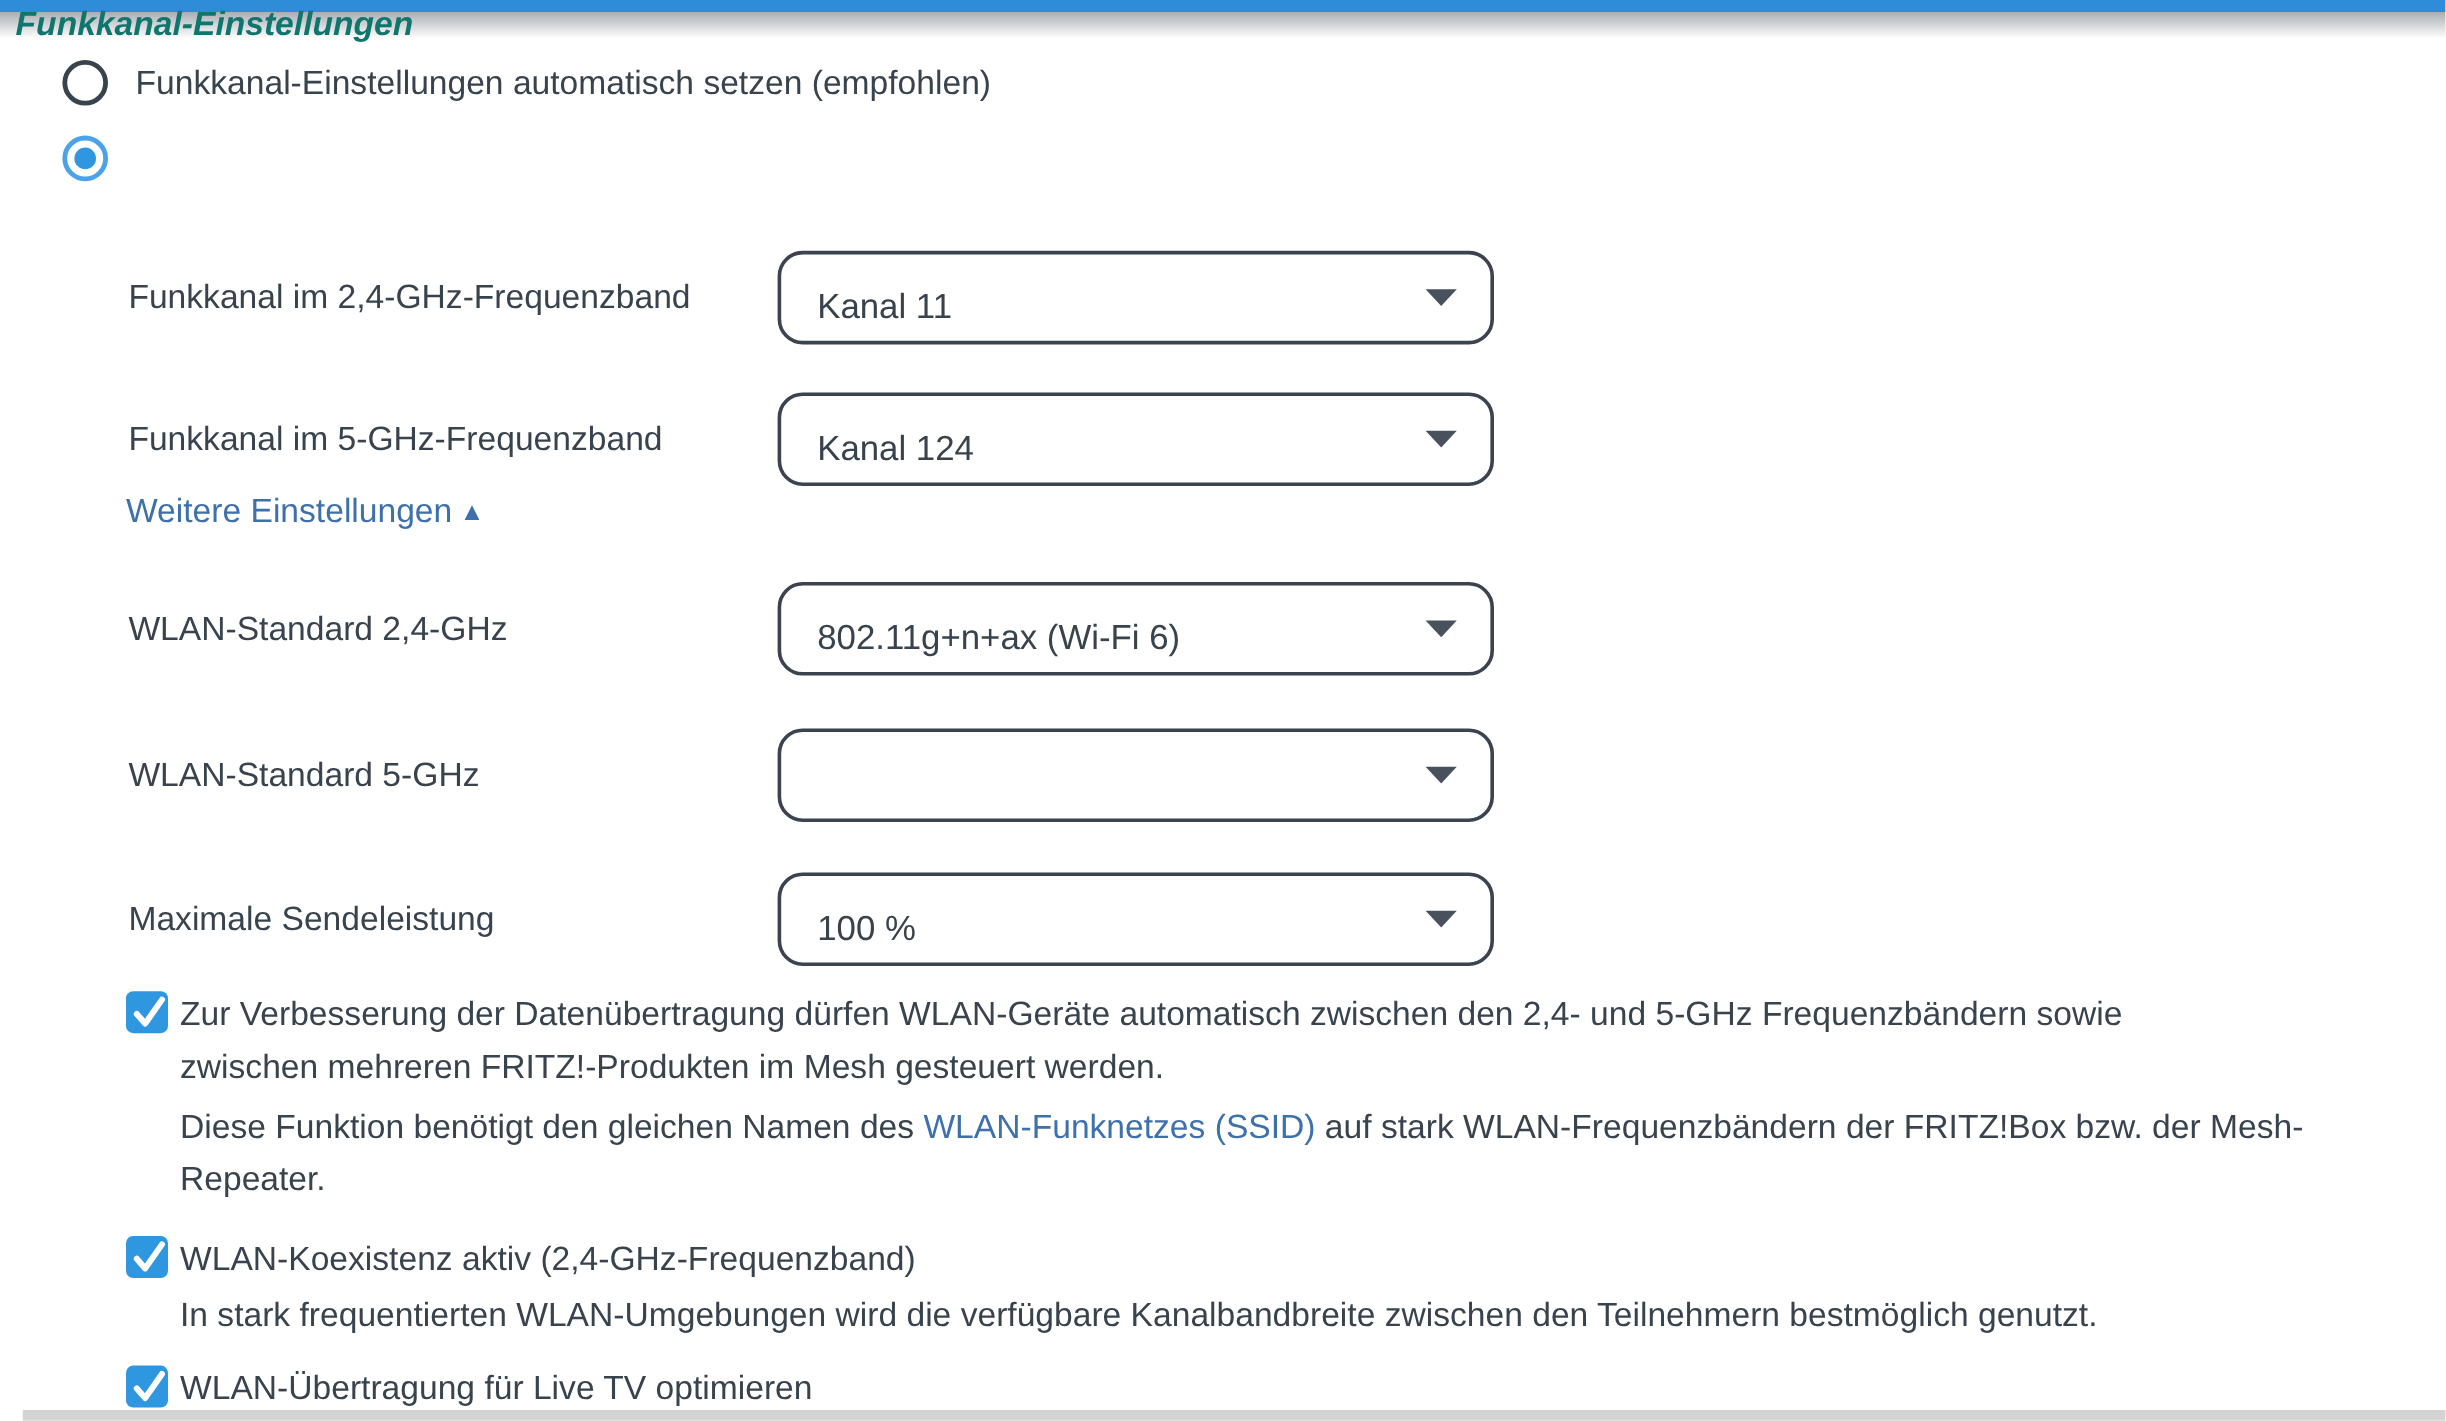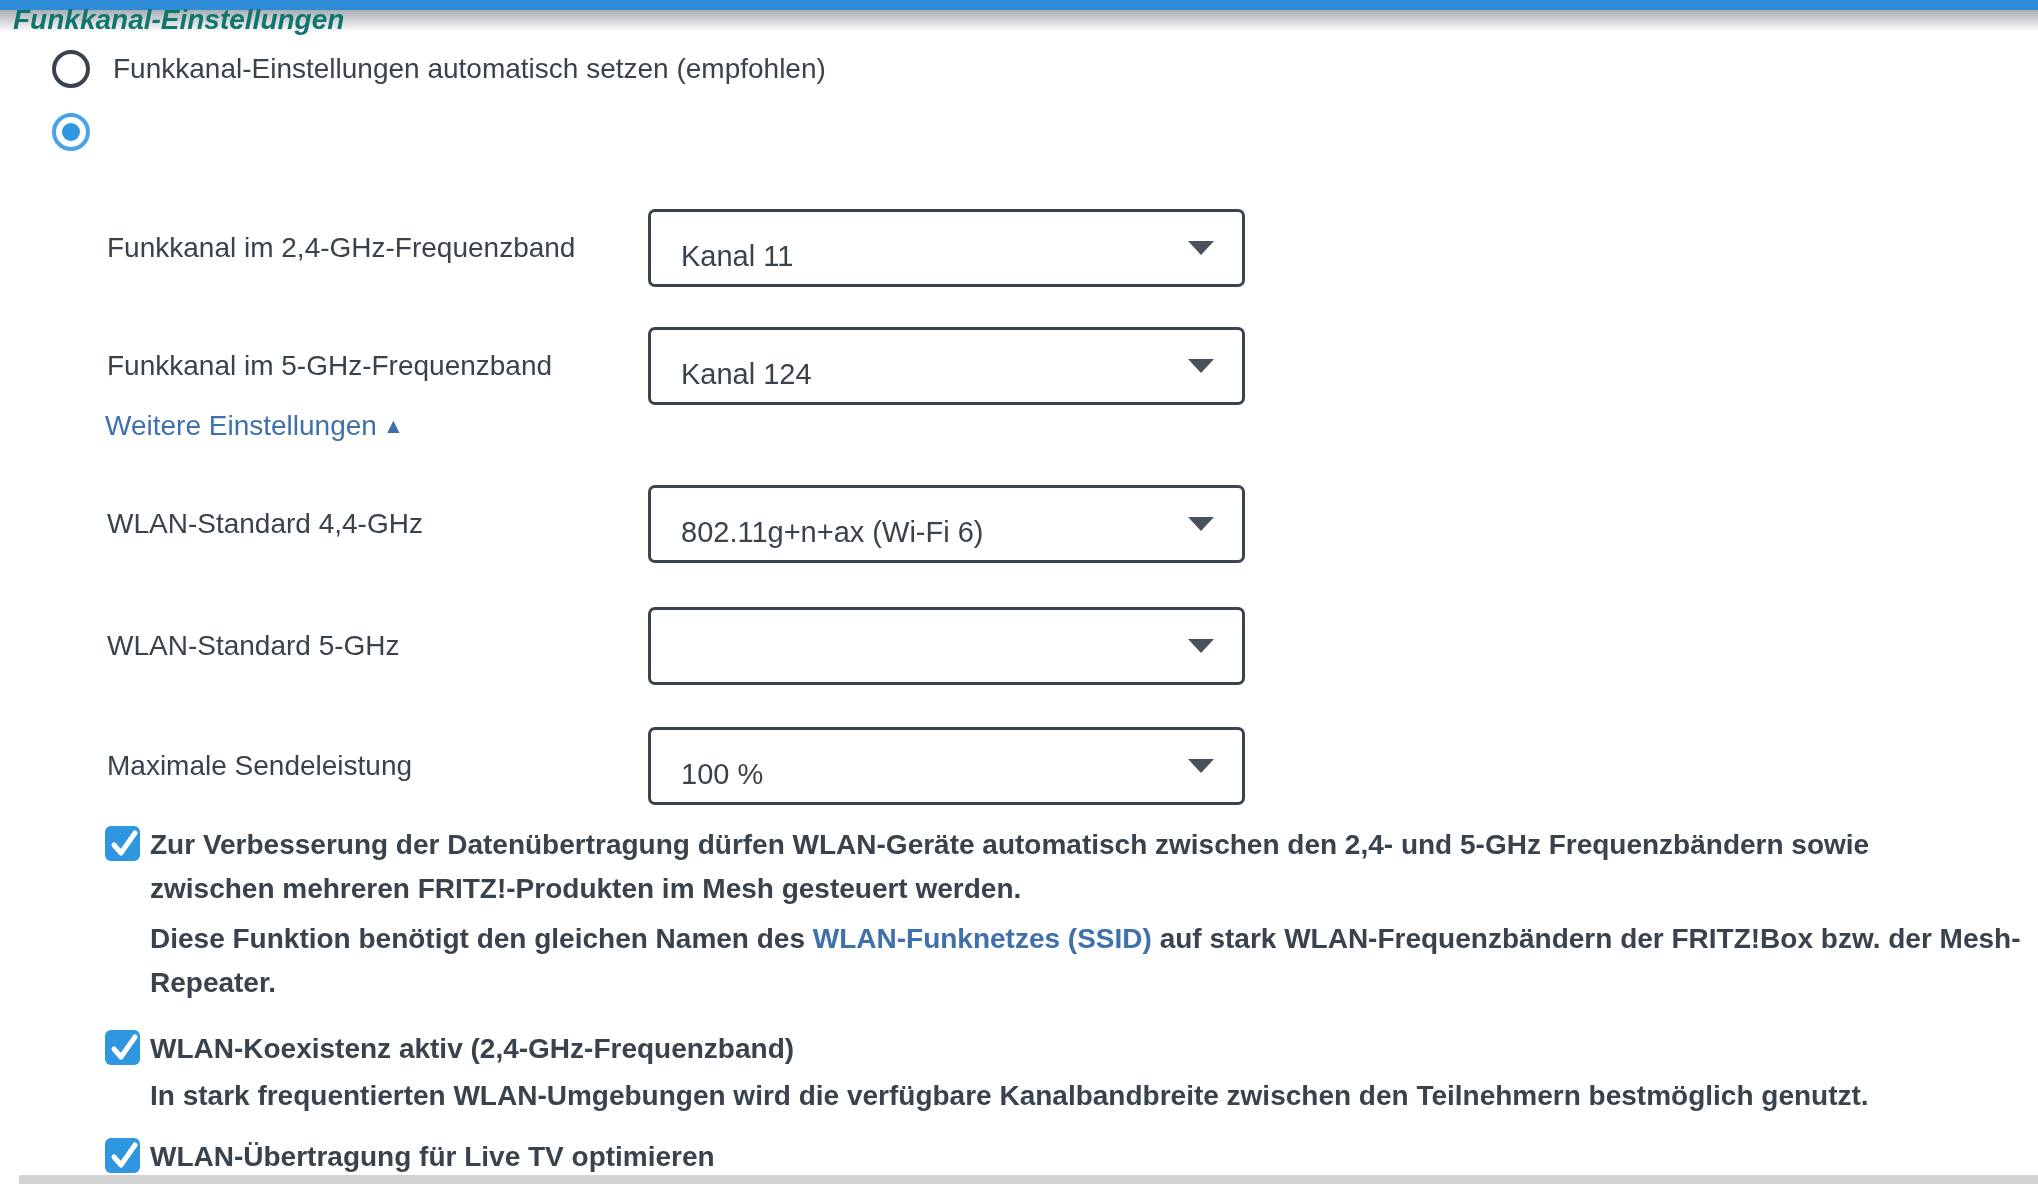--- a/index.html
+++ b/index.html
@@ -27,37 +27,37 @@
   .radio{width:38px;height:38px;border:4px solid var(--text);border-radius:50%;
     display:flex;align-items:center;justify-content:center;background:#fff;flex:0 0 auto;}
   .radio .dot{width:18px;height:18px;border-radius:50%;background:var(--accent);display:none;}
   .radio.on{border-color:#4aa3e8;}
   .radio.on .dot{display:block;}
   .radio-label{font-size:28px;white-space:nowrap;}
 
   
   .field-label{position:absolute;left:107px;font-size:28px;line-height:36px;white-space:nowrap;}
   .select{position:absolute;left:648px;width:597px;height:78px;
-    border:3px solid var(--border);border-radius:7px;background:#fff;
+    border:3px solid var(--border);border-radius:21px;background:#fff;
     display:flex;align-items:center;padding:16px 60px 0 30px;cursor:pointer;}
   .select-value{font-size:29px;white-space:nowrap;}
   .select-arrow{position:absolute;right:28px;top:50%;transform:translateY(-50%);
     width:0;height:0;border-left:13px solid transparent;border-right:13px solid transparent;
     border-top:14px solid #49525c;}
 
   .more-link{position:absolute;left:105px;top:408px;font-size:28px;line-height:36px;
     color:var(--link);text-decoration:none;cursor:pointer;white-space:nowrap;}
   .more-link .up-arrow{font-size:21px;position:relative;top:-2px;margin-left:6px;}
 
   
   .checkbox{position:absolute;left:105px;width:35px;height:35px;border-radius:6px;
     background:var(--accent);display:flex;align-items:center;justify-content:center;cursor:pointer;}
   .checkbox svg{display:none;overflow:visible;}
   .checkbox.on svg{display:block;}
-  .txt{position:absolute;left:150px;font-size:28px;line-height:36px;white-space:nowrap;font-weight:bold;}
+  .txt{position:absolute;left:150px;font-size:28px;line-height:36px;white-space:nowrap;}
   .txt .inline-link{color:var(--link);cursor:pointer;}
   .cb-label{cursor:pointer;}
 
   .bottom-bar{position:absolute;left:19px;top:1175px;width:2019px;height:9px;background:#d3d3d3;}
 </style>
 </head>
 <body>
 
 <div class="topbar"></div>
 <div class="header-gradient"></div>
@@ -82,21 +82,21 @@
 <div class="field-label" style="top:348px">Funkkanal im 5-GHz-Frequenzband</div>
 <div class="select" style="top:327px" role="combobox">
   <span class="select-value">Kanal 124</span>
   <span class="select-arrow"></span>
 </div>
 
 <a class="more-link">
   <span>Weitere Einstellungen</span><span class="up-arrow">▲</span>
 </a>
 
-<div class="field-label" style="top:506px">WLAN-Standard 4,4-GHz</div>
+<div class="field-label" style="top:506px">WLAN-Standard 2,4-GHz</div>
 <div class="select" style="top:485px" role="combobox">
   <span class="select-value">802.11g+n+ax (Wi-Fi 6)</span>
   <span class="select-arrow"></span>
 </div>
 
 <div class="field-label" style="top:628px">WLAN-Standard 5-GHz</div>
 <div class="select" style="top:607px" role="combobox">
   <span class="select-arrow"></span>
 </div>
 

